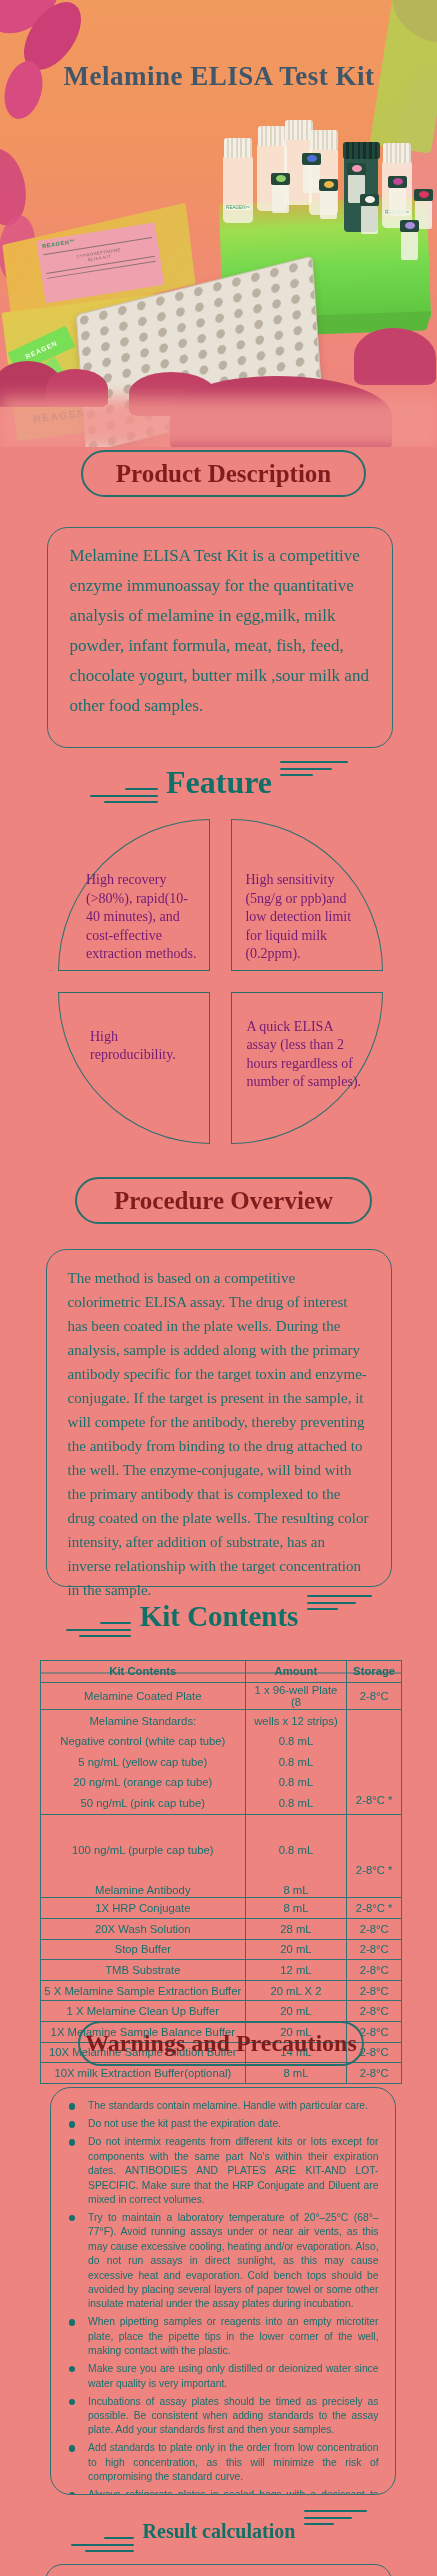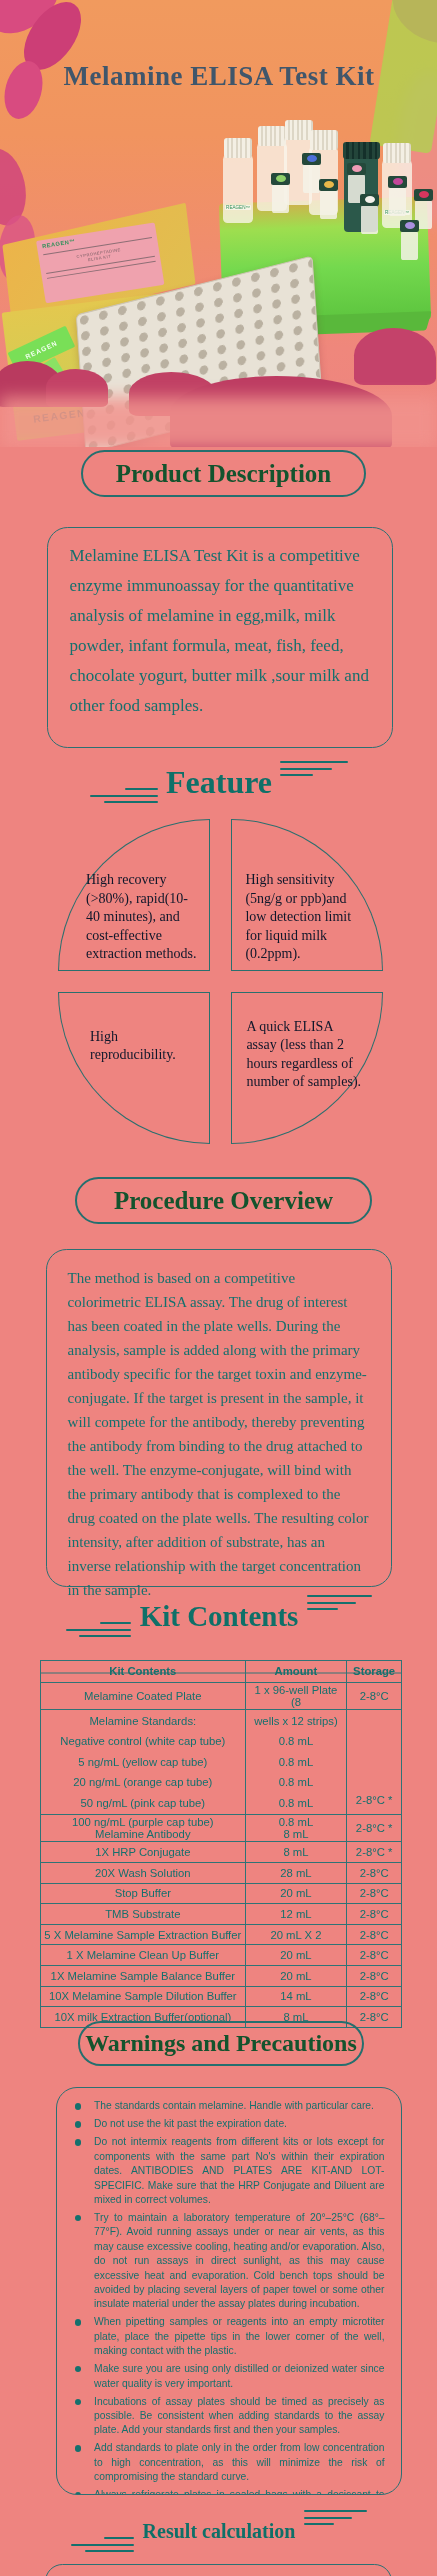--- a/index.html
+++ b/index.html
@@ -52,34 +52,34 @@
     transform:rotate(-14deg) skewX(-10deg);
     background:#e8e2d6;border:1px solid #cdc5b5;border-radius:5.2px;
     background-image:radial-gradient(circle at 7.2px 6.2px, rgba(178,168,152,.85) 0 4.1px, transparent 4.6px);
     background-size:19.6px 15.5px;box-shadow:0 3.1px 7.2px rgba(120,40,50,.25);}
   .mound{position:absolute;border-radius:48% 52% 12% 12%;}
   .fog{position:absolute;left:0;top:397px;width:438px;height:52px;background:#f2938d;filter:blur(8.2px);opacity:.85;}
 
   
   .pill{position:absolute;border:2.1px solid #256f6e;border-radius:25px;
     display:flex;align-items:center;justify-content:center;
-    color:#14532d;font-weight:bold;background:transparent;box-sizing:border-box;}
+    color:#7f1d1d;font-weight:bold;background:transparent;box-sizing:border-box;}
   .roundbox{position:absolute;border:1.5px solid #2b7073;border-radius:20.6px;
     color:#15706d;box-sizing:border-box;}
   .linehead{position:absolute;left:0;width:438px;display:flex;align-items:center;justify-content:center;
     color:#0f7068;font-weight:bold;}
   .hgroup{display:flex;flex-direction:column;gap:4.6px;}
   .hgroup i{display:block;height:2.1px;background:#15706d;border-radius:1px;}
   .hg-left{margin-top:27px;margin-right:8.2px;align-items:flex-end;}
   .hg-right{margin-bottom:27px;margin-left:8.2px;align-items:flex-start;}
 
   
   .fwrap{position:absolute;left:58px;top:819px;width:325px;height:325px;}
   .quad{position:absolute;width:152px;height:152px;border:1.5px solid #2a6f6e;box-sizing:border-box;
-    color:#0f172a;font-size:14px;line-height:1.32;}
+    color:#701a75;font-size:14px;line-height:1.32;}
   .q-tl{left:0;top:0;border-radius:100% 0 0 0;}
   .q-tr{right:0;top:0;border-radius:0 100% 0 0;}
   .q-bl{left:0;bottom:0;border-radius:0 0 0 100%;}
   .q-br{right:0;bottom:0;border-radius:0 0 100% 0;}
   .qtext{position:absolute;}
   .q-tl .qtext{left:27px;right:7.2px;bottom:6.2px;}
   .q-tr .qtext{left:13.4px;right:30px;bottom:6.2px;}
   .q-bl .qtext{left:31px;right:5.2px;top:35px;}
   .q-br .qtext{left:14.4px;right:20.6px;top:25px;}
 
@@ -90,21 +90,21 @@
   .ktable th{font-weight:bold;height:18.5px;position:relative;
     background:linear-gradient(to bottom,transparent 51%,#2f7376 51%,#2f7376 55%,transparent 55%);}
   .ktable .c0{width:208px;}
   .ktable .c1{width:99px;}
   .ktable .c2{width:48px;}
   .ktable tbody tr{height:20.6px;}
   .ktable tbody tr:first-child{height:17.5px;}
   .ktable tr.tall td{vertical-align:top;text-align:center;}
   .ktable tr.tall td:last-child{vertical-align:bottom;padding-bottom:4.1px;}
   .ktable tr.tall .line{height:20.6px;line-height:20.6px;}
-  .ktable tr.two .line{line-height:12px;}
+  .ktable tr.two .line{line-height:12px;margin-top:28px;}
 
   
   .wlist{list-style:none;margin:0;padding:0;font-family:"Liberation Sans",sans-serif;
     font-size:10.3px;line-height:14.4px;text-align:justify;}
   .wlist li{display:flex;margin-bottom:3.6px;}
   .wlist .dot{width:6.2px;height:6.2px;border-radius:50%;background:#15706d;margin:4.1px 13.4px 0 1px;flex-shrink:0;}
 </style>
 </head>
 <body>
 
@@ -426,21 +426,21 @@
           <div class="line">2-8°C</div>
         </td>
       </tr>
     </tbody>
 </table>
 
 <div class="pill" style="left:78px;top:2021px;width:286px;height:45px;font-size:24px;">
   <span>Warnings and Precautions</span>
 </div>
 
-<div class="roundbox" style="left:56px;top:2087px;width:346px;height:408px;padding:11.3px 16.5px;overflow:hidden;border-radius:21px;">
+<div class="roundbox" style="left:50px;top:2087px;width:346px;height:408px;padding:11.3px 16.5px;overflow:hidden;">
   <ul class="wlist" id="wlist">
       <li>
         <span class="dot"></span>
         <span>The standards contain melamine. Handle with particular care.</span>
       </li>
       <li>
         <span class="dot"></span>
         <span>Do not use the kit past the expiration date.</span>
       </li>
       <li>

